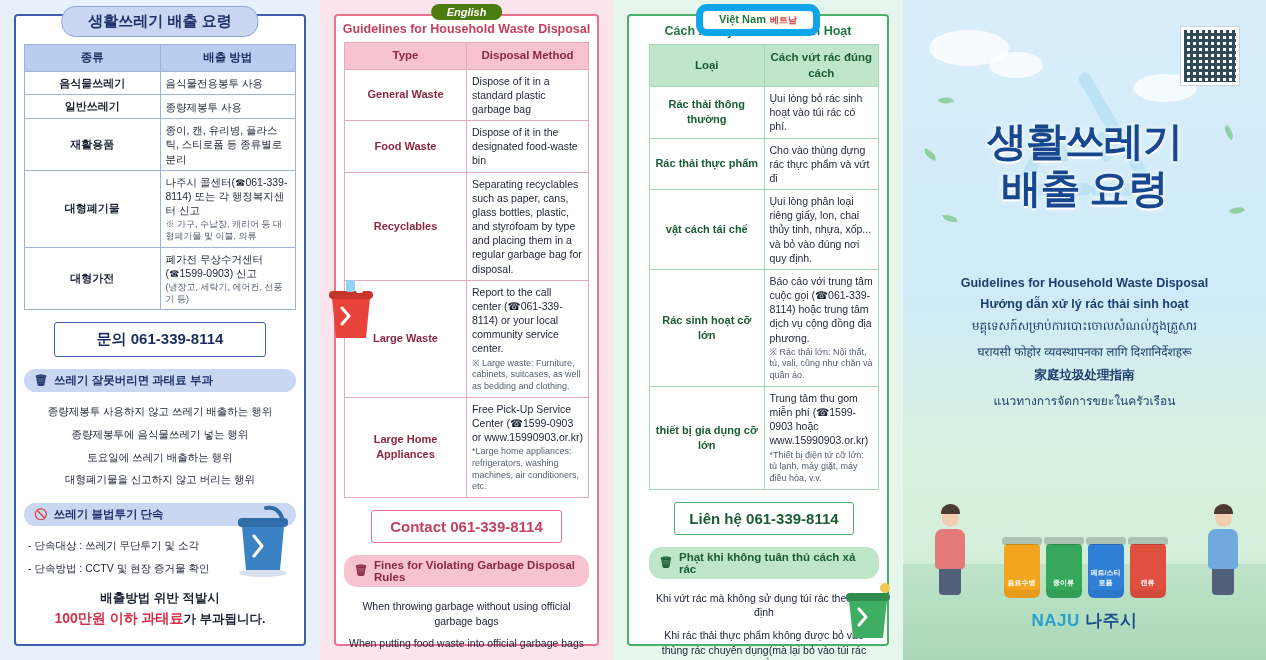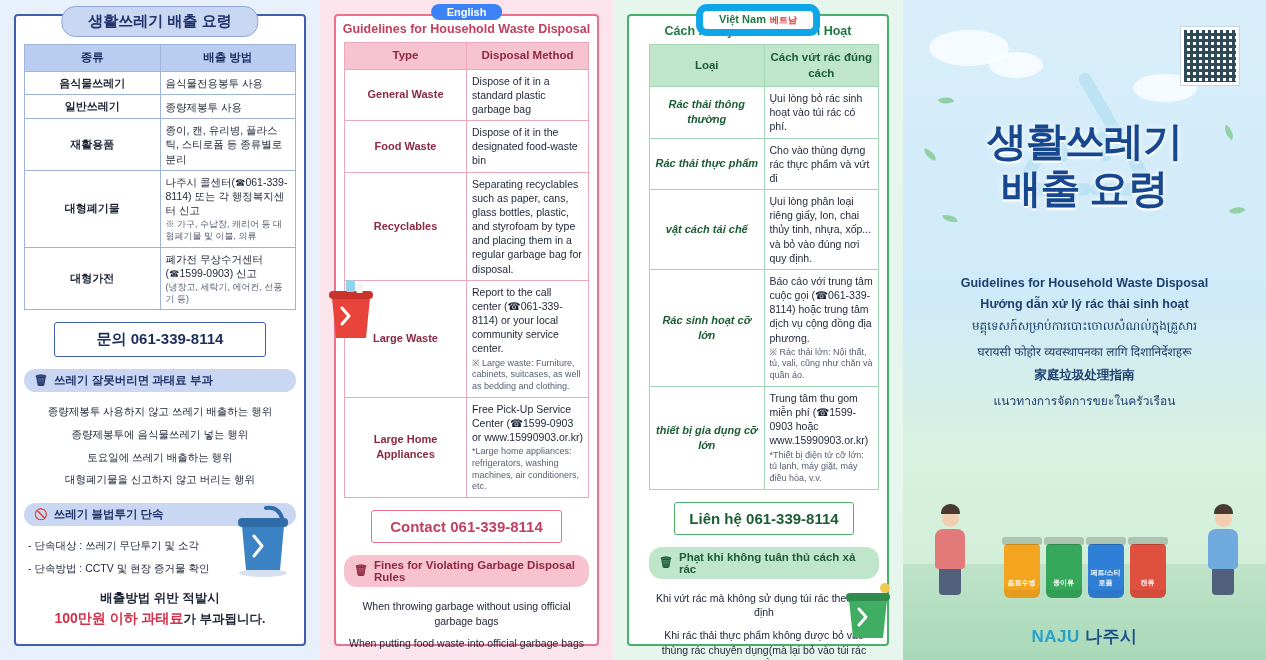--- a/index.html
+++ b/index.html
@@ -53,21 +53,21 @@
     top: 4px; left: 50%;
     transform: translateX(-50%);
     padding: 2px 16px;
     border-radius: 11px;
     font-size: 11px;
     font-weight: bold;
     color: #ffffff;
     white-space: nowrap;
     z-index: 6;
   }
-  .lang-en { background: #3b82f6; }
+  .lang-en { background: #4d7c0f; font-style: italic; }
   .lang-vi { background: #ffffff; color: #1f7a41; border: 7px solid #0ea5e9; }
   .lang-vi .flag { color: #d33; font-size: 9px; margin-left: 4px; }
   .panel-sub {
     position: absolute;
     top: 22px; left: 0; right: 0;
     text-align: center;
     font-size: 12.5px;
     font-weight: bold;
     z-index: 5;
   }
@@ -104,21 +104,21 @@
     text-align: center;
     font-weight: bold;
     font-size: 11px;
     width: 32%;
   }
   .panel-en table.waste th, .panel-en table.waste td { border-color: #eaa9ba; }
   .panel-en table.waste th { background: #f7c3d0; color: #8c2842; }
   .panel-en table.waste td.cat { color: #8c2842; }
   .panel-vi table.waste th, .panel-vi table.waste td { border-color: #a3d6b5; }
   .panel-vi table.waste th { background: #bfe6cb; color: #1b5c34; }
-  .panel-vi table.waste td.cat { color: #1b5c34; font-style: italic; }
+  .panel-vi table.waste td.cat { color: #1b5c34; }
   .small { font-size: 9px; color: #555e70; display: block; margin-top: 2px; line-height: 1.3; }
 
   
   .contact {
     margin: 12px auto 0;
     width: 78%;
     text-align: center;
     border: 1.6px solid #3f5fae;
     border-radius: 3px;
     padding: 7px 4px;
@@ -202,21 +202,21 @@
   .cover-langs {
     position: absolute;
     top: 272px; left: 0; right: 0;
     text-align: center;
     color: #1d3f6e;
   }
   .cover-langs div { font-size: 12.5px; padding: 3.5px 0; font-weight: bold; }
   .cover-langs div.thin { font-weight: normal; font-size: 12px; }
   .cover-logo {
     position: absolute;
-    left: 0; right: 0; bottom: 12px;
+    left: 0; right: 0; bottom: 28px;
     text-align: center;
     font-size: 17px;
     font-weight: bold;
     color: #1b4e8c;
     letter-spacing: .5px;
   }
   .cover-logo .mark { color: #2aa1c9; }
   .bins-row {
     position: absolute;
     bottom: 62px; left: 50%;

